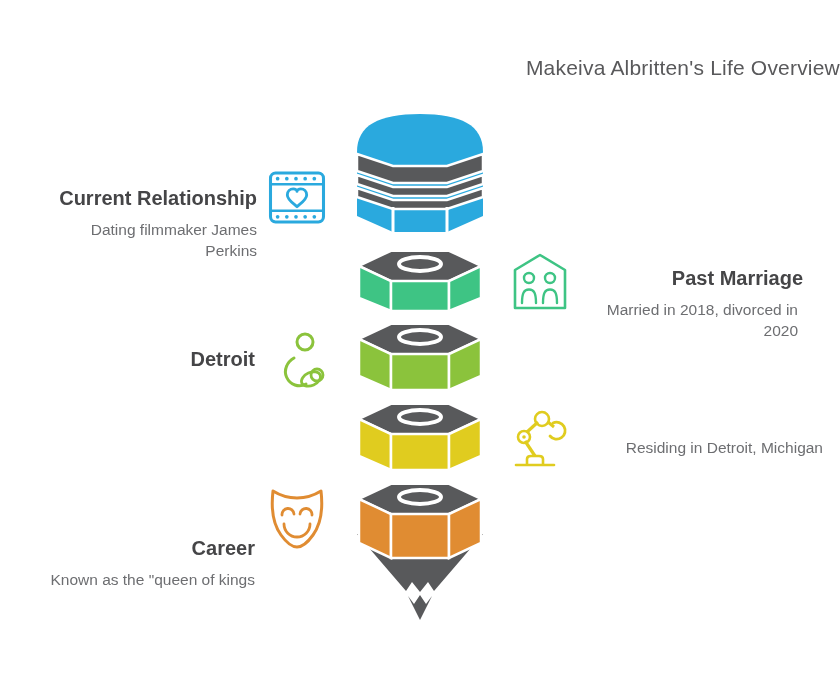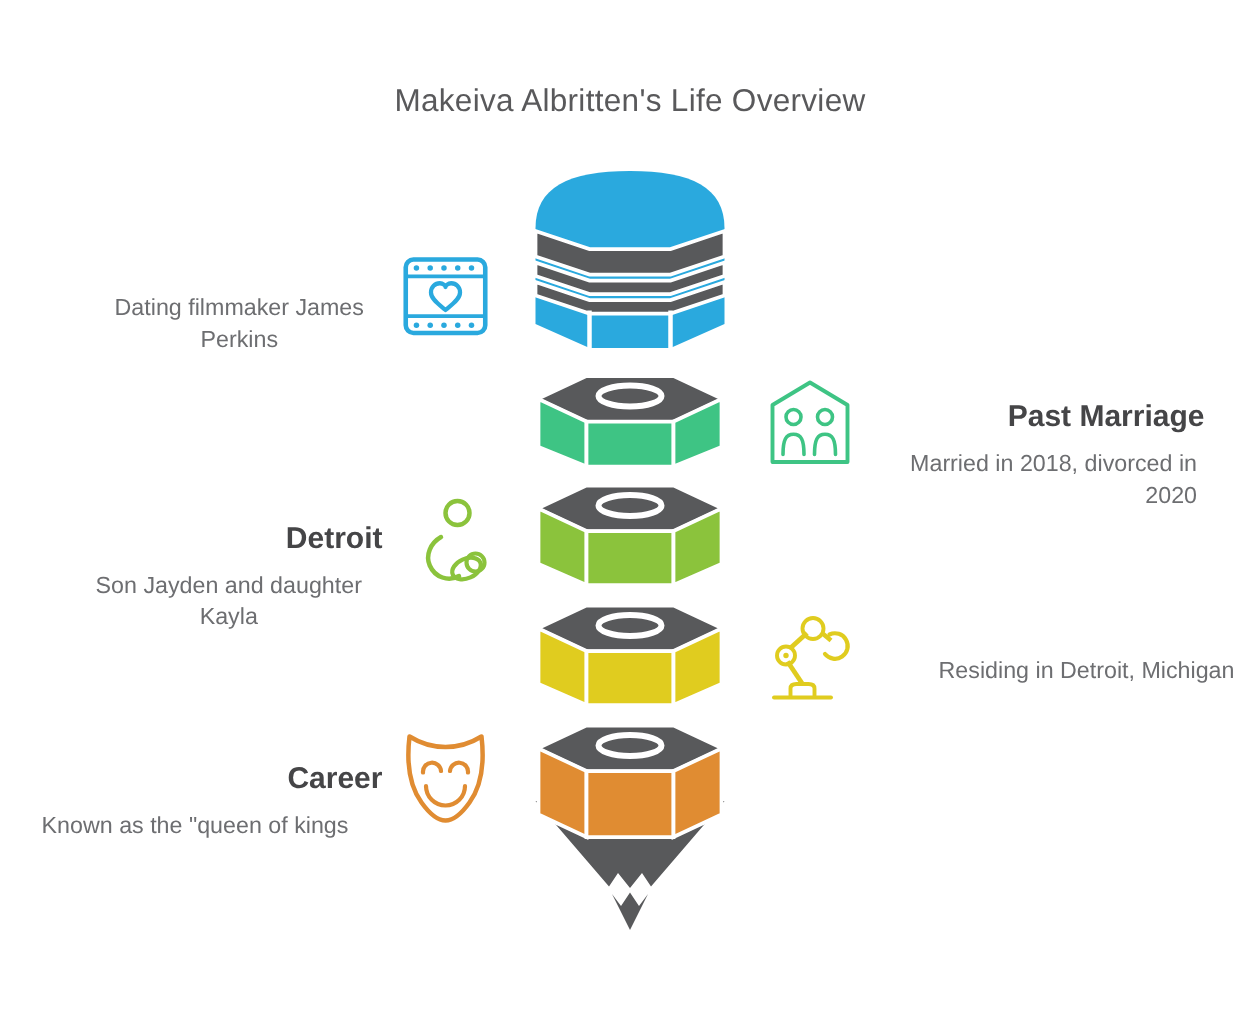--- a/index.html
+++ b/index.html
@@ -3,29 +3,29 @@
 <meta charset="utf-8">
 <style>
   html,body{margin:0;padding:0;background:#ffffff;}
   .canvas{
     position:relative;width:840px;height:682px;background:#ffffff;overflow:hidden;
     font-family:"Liberation Sans", sans-serif;
     --c-blue:#2AA9DE; --c-gray:#58595B; --c-green:#3EC484; --c-lime:#8BC33C;
     --c-yellow:#E0CC1F; --c-orange:#E08C32; --c-head:#454547; --c-body:#6D6E71;
   }
   .page-title{
-    position:absolute;left:0;top:56px;width:840px;text-align:center;
+    position:absolute;left:0;top:56px;width:840px;text-align:right;
     font-size:21px;font-weight:500;color:#59595B;letter-spacing:.2px;
   }
   .abs{position:absolute;}
   .txt-left{text-align:right;}
   .txt-right{text-align:right;}
   .sec-head{font-size:20px;font-weight:700;color:var(--c-head);line-height:24px;}
   .sec-sub{font-size:15.5px;color:var(--c-body);line-height:21px;margin-top:9px;}
-  .txt-left .sec-sub{margin-left:auto;text-align:center;}
+  .txt-left .sec-sub{margin-left:auto;}
   svg{display:block;}
   .seg{z-index:2;}
   .spout{z-index:1;}
 </style>
 </head>
 <body>
 
 <div class="canvas">
 
   <div class="page-title">Makeiva Albritten's Life Overview</div>
@@ -69,20 +69,21 @@
 
   <svg class="abs seg" style="left:357px;top:482px;" width="126" height="78" viewBox="0 0 126 78">
     <polygon stroke="#ffffff" stroke-width="2" points="2,17 34,2 92,2 124,17 92,32 34,32" fill="#58595B"></polygon>
     <ellipse cx="63" cy="15" rx="21" ry="7" fill="none" stroke="#ffffff" stroke-width="4"></ellipse>
     <polygon stroke="#ffffff" stroke-width="2.5" points="2,17 34,32 34,76 2,61" fill="#E08C32"></polygon>
     <polygon stroke="#ffffff" stroke-width="2.5" points="34,32 92,32 92,76 34,76" fill="#E08C32"></polygon>
     <polygon stroke="#ffffff" stroke-width="2.5" points="92,32 124,17 124,61 92,76" fill="#E08C32"></polygon>
   </svg>
 
   <div class="abs txt-left" style="right:583px;top:186px;width:240px;">
+    <div class="sec-head">Current Relationship</div>
     <div class="sec-sub" style="max-width:195px;">Dating filmmaker James Perkins</div>
   </div>
   <svg class="abs" style="left:268px;top:171px;" width="58" height="53" viewBox="0 0 56 52" fill="none" color="#2AA9DE">
     <rect x="2" y="2" width="52" height="48" rx="5" stroke="currentColor" stroke-width="3"></rect>
     <path d="M3,13 H53 M3,39 H53" stroke="currentColor" stroke-width="2.5"></path>
     <g fill="currentColor">
       <circle cx="9" cy="7.5" r="1.8"></circle>
         <circle cx="18" cy="7.5" r="1.8"></circle>
         <circle cx="27" cy="7.5" r="1.8"></circle>
         <circle cx="36" cy="7.5" r="1.8"></circle>
@@ -91,30 +92,29 @@
         <circle cx="18" cy="45" r="1.8"></circle>
         <circle cx="27" cy="45" r="1.8"></circle>
         <circle cx="36" cy="45" r="1.8"></circle>
         <circle cx="45" cy="45" r="1.8"></circle>
     </g>
     <path d="M28,35 C24,31.5 18.5,28 18.5,23.5 C18.5,19.8 21.2,17.5 24.3,17.5 C26.4,17.5 28,19 28,20 C28,19 29.6,17.5 31.7,17.5 C34.8,17.5 37.5,19.8 37.5,23.5 C37.5,28 32,31.5 28,35 Z" stroke="currentColor" stroke-width="2.8" stroke-linejoin="round"></path>
   </svg>
 
   <div class="abs txt-left" style="right:585px;top:347px;width:240px;">
     <div class="sec-head">Detroit</div>
-    <div class="sec-sub" style="max-width:205px;">Son Jayden and daughter Kayla</div>
   </div>
   <svg class="abs" style="left:281px;top:332px;" width="46" height="58" viewBox="0 0 46 58" fill="none" color="#8BC33C">
     <circle cx="24" cy="10" r="8" stroke="currentColor" stroke-width="3"></circle>
     <path d="M13,26 C6,30 2.5,38 5.5,45 C9,53 18,56 25,52" stroke="currentColor" stroke-width="3" stroke-linecap="round"></path>
     <ellipse cx="30" cy="47" rx="10" ry="6.5" transform="rotate(-24 30 47)" stroke="currentColor" stroke-width="2.8"></ellipse>
     <circle cx="36" cy="43" r="6" stroke="currentColor" stroke-width="2.8"></circle>
   </svg>
 
-  <div class="abs txt-left" style="right:585px;top:507px;width:250px;">
+  <div class="abs txt-left" style="right:585px;top:536px;width:250px;">
     <div class="sec-head">Career</div>
     <div class="sec-sub" style="max-width:250px;">Known as the "queen of kings</div>
   </div>
   <svg class="abs" style="left:268px;top:488px;" width="58" height="63" viewBox="0 0 58 63" fill="none" color="#E08C32">
     <path d="M5,3 C13,8 21,10 29,10 C37,10 45,8 53,3 C55,20 53,36 45,47 C40,54 34,59 29,59 C24,59 18,54 13,47 C5,36 3,20 5,3 Z" stroke="currentColor" stroke-width="3" stroke-linejoin="round"></path>
     <path d="M14,27 a6,6 0 0 1 12,-1" stroke="currentColor" stroke-width="2.8" stroke-linecap="round"></path>
     <path d="M32,26 a6,6 0 0 1 12,1" stroke="currentColor" stroke-width="2.8" stroke-linecap="round"></path>
     <path d="M16,36 a13,13 0 0 0 26,0" stroke="currentColor" stroke-width="2.8" stroke-linecap="round"></path>
   </svg>
 

